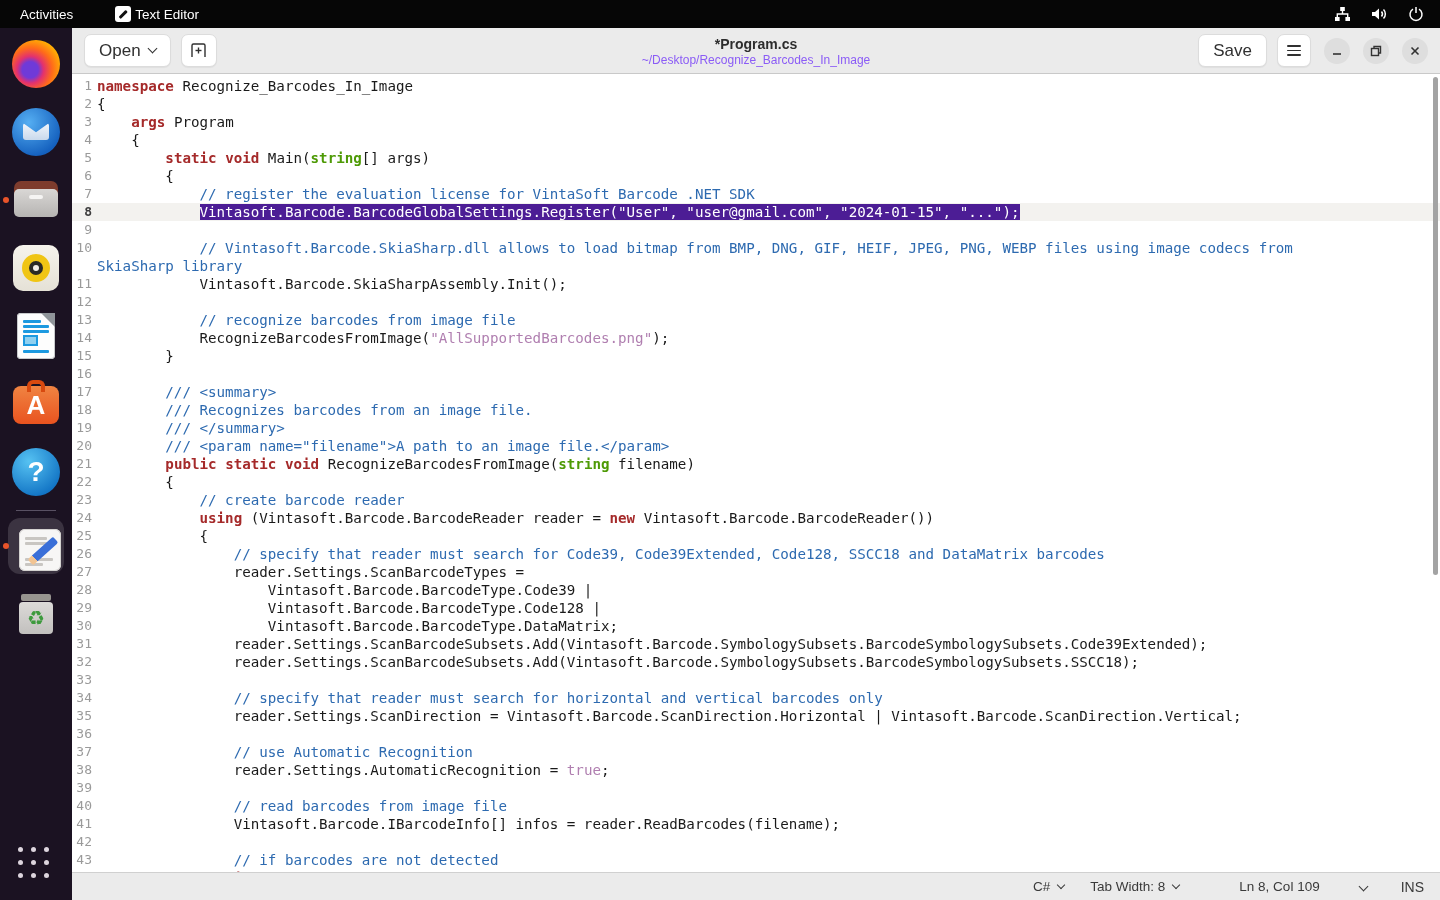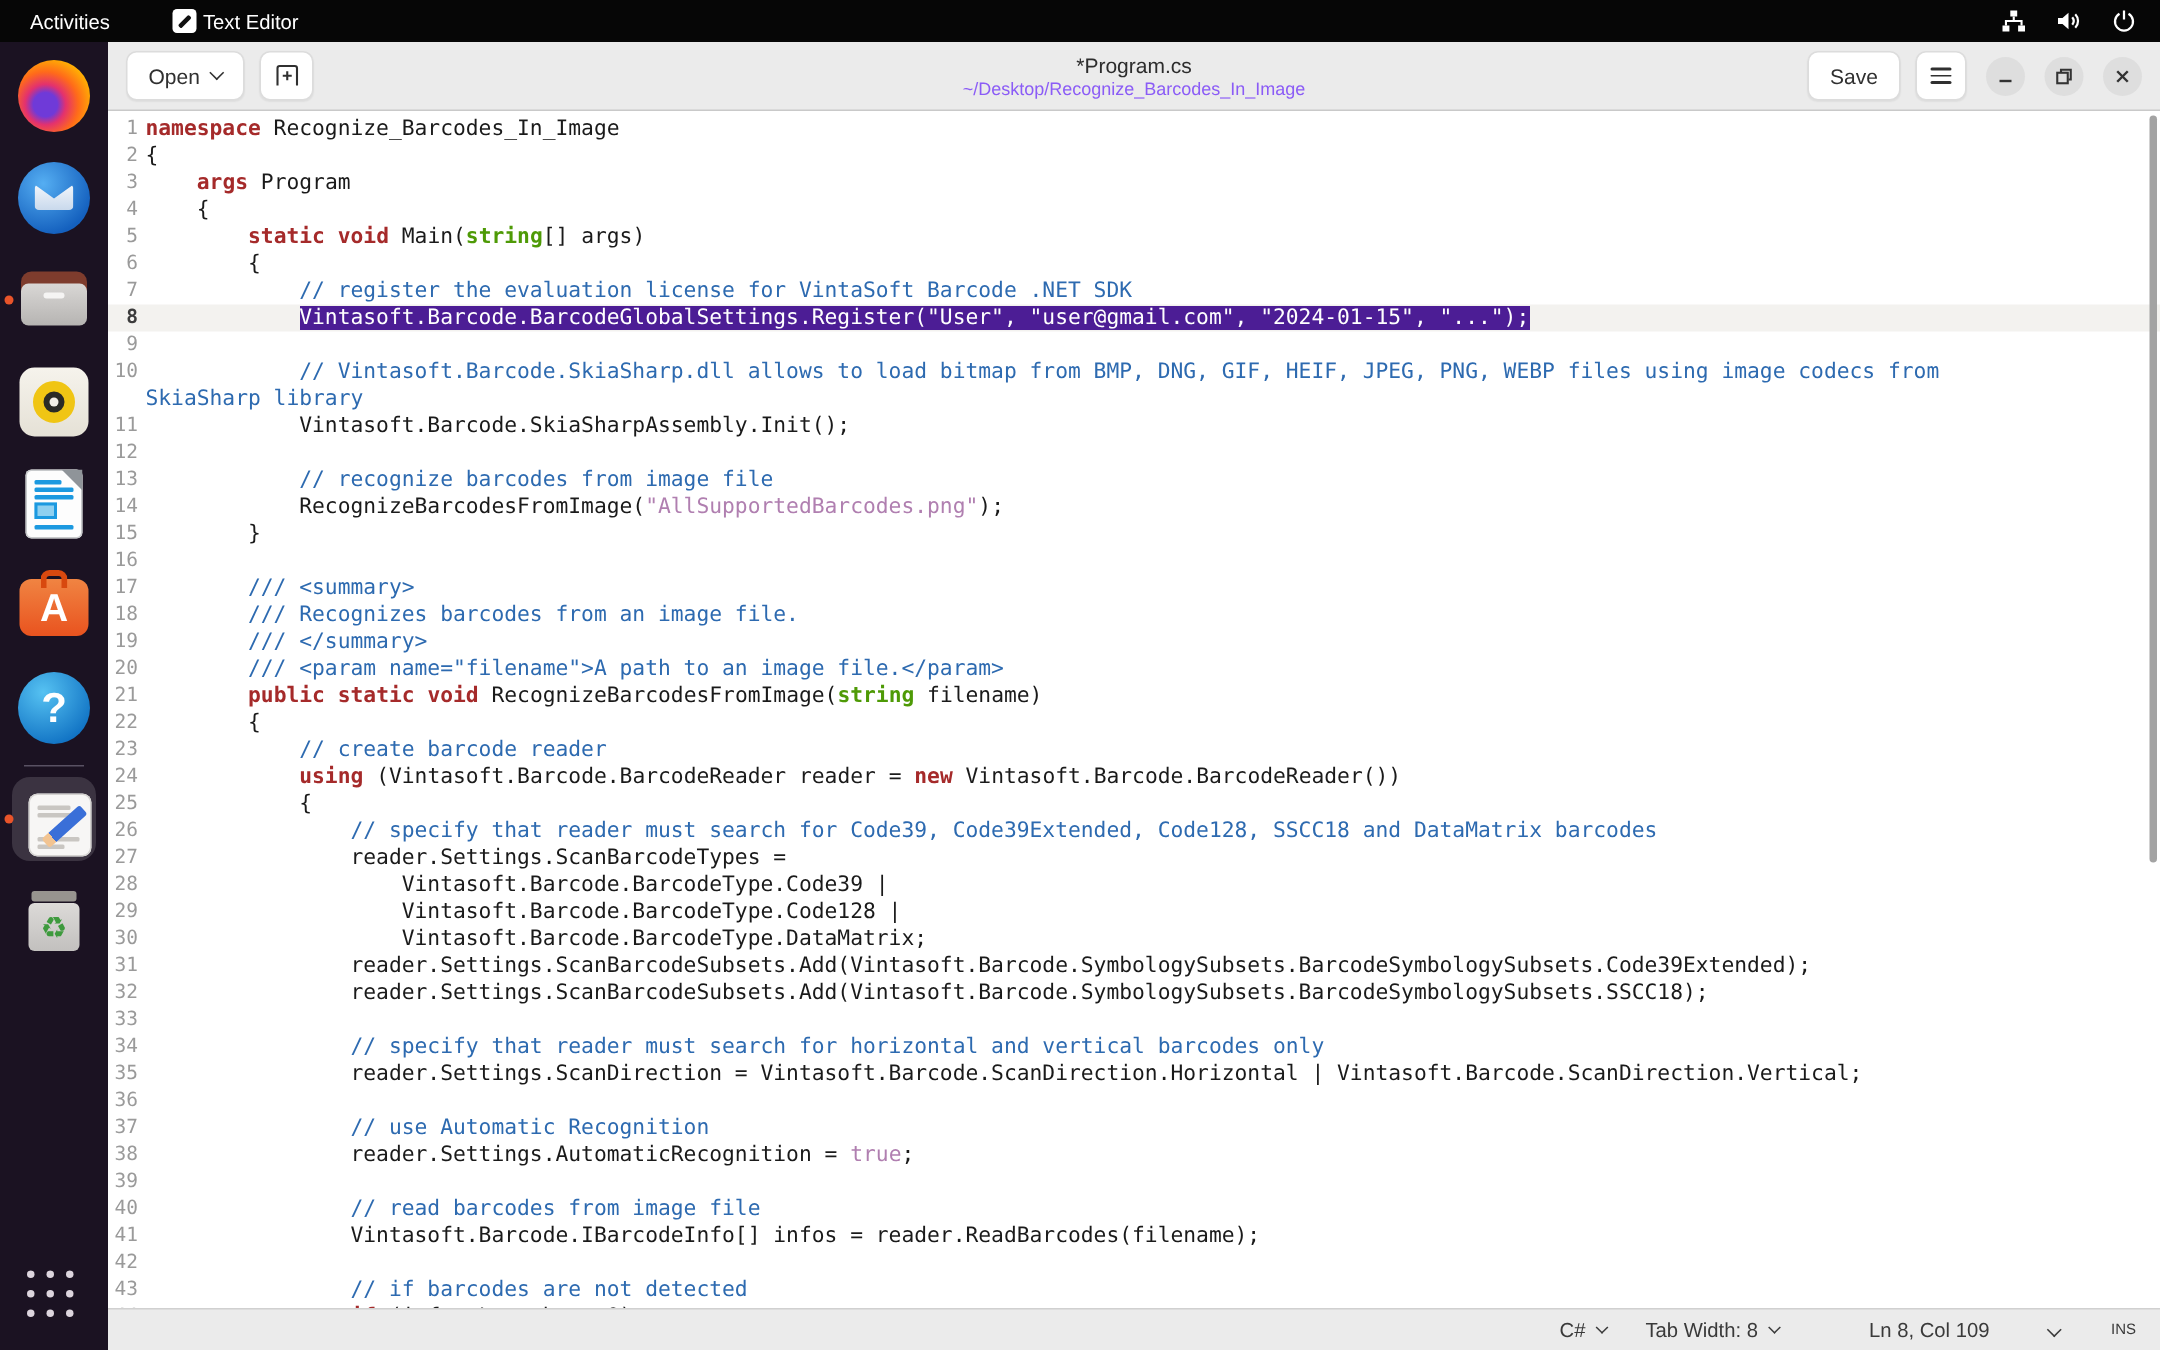--- a/index.html
+++ b/index.html
@@ -48,25 +48,25 @@
   .icon-trash { position:relative; width:36px; height:40px; margin:4px 6px; }
   .icon-trash .lid { position:absolute; left:3px; top:0; width:30px; height:7px; background:#97948f; border-radius:2px; }
   .icon-trash .bin { position:absolute; left:1px; top:8px; width:34px; height:32px; background:linear-gradient(#dcdad8,#c2c0be); border-radius:4px; display:flex; align-items:center; justify-content:center; color:#3d9a3d; font-size:20px; }
   .icon-grid { position:absolute; left:18px; bottom:16px; width:37px; height:37px; display:grid; grid-template-columns:repeat(3,5px); grid-template-rows:repeat(3,5px); gap:8px; }
   .icon-grid i { width:5px; height:5px; border-radius:50%; background:#ddd5de; }
 
   
   .window { position:absolute; left:72px; top:28px; width:1368px; height:872px; background:#fff; display:flex; flex-direction:column; }
 
   .headerbar { height:46px; background:#ebebeb; border-bottom:1px solid #c9c9c9; position:relative; display:flex; align-items:center; padding:0 12px; flex:none; }
-  .btn { background:#fff; border:1px solid #dcdcdc; border-radius:7px; height:33px; display:flex; align-items:center; padding:0 14px; font-size:14px; color:#303030; box-shadow:0 1px 1px rgba(0,0,0,0.05); cursor:default; }
+  .btn { background:#fff; border:1px solid #dcdcdc; border-radius:7px; height:33px; display:flex; align-items:center; padding:0 14px; font-size:17px; color:#303030; box-shadow:0 1px 1px rgba(0,0,0,0.05); cursor:default; }
   .chev { display:inline-block; width:7px; height:7px; border-right:1.8px solid currentColor; border-bottom:1.8px solid currentColor; transform:rotate(45deg); margin-left:8px; margin-top:-4px; }
   .btn-icon { width:36px; justify-content:center; padding:0; margin-left:10px; }
   .titlebox { position:absolute; left:50%; top:50%; transform:translate(-50%,-50%); text-align:center; white-space:nowrap; }
-  .title { font-size:14px; font-weight:normal; color:#2d2d2d; line-height:17px; }
+  .title { font-size:14px; font-weight:bold; color:#2d2d2d; line-height:17px; }
   .subtitle { font-size:12px; color:#8b5cf6; line-height:14px; }
   .hb-right { margin-left:auto; display:flex; align-items:center; }
   .menu-btn { width:34px; justify-content:center; padding:0; margin-left:10px; flex-direction:column; gap:3px; }
   .menu-btn i { display:block; width:14px; height:1.8px; background:#303030; border-radius:1px; }
   .wc { width:26px; height:26px; border-radius:50%; background:#dedede; display:flex; align-items:center; justify-content:center; margin-left:13px; }
   .wc:first-of-type { margin-left:22px; }
   .wc svg { display:block; }
 
   
   .editor { position:relative; flex:1; overflow:hidden; background:#fff; padding-top:3px; }
@@ -84,21 +84,21 @@
   .scrollbar { position:absolute; right:2px; top:3px; width:5px; height:498px; background:#a3a3a3; border-radius:3px; }
 
   
   .statusbar { height:28px; flex:none; background:#ebebeb; border-top:1px solid #d0d0d0; display:flex; align-items:center; justify-content:flex-end; font-size:13.5px; color:#3a3a3a; padding-right:16px; }
   .sb-item { display:flex; align-items:center; cursor:default; }
   .sb-item .chev { width:6px; height:6px; margin-top:-3px; }
   .sb-lang { margin-right:26px; }
   .sb-tab { margin-right:60px; }
   .sb-pos { margin-right:0; }
   .sb-pos-chev { margin:0 34px 0 40px; }
-  .sb-ins { font-size:10px; }
+  .sb-ins { font-size:14px; }
 </style>
 </head>
 <body>
 
 <div class="stage">
 
   <div class="topbar">
     <div class="tb-activities">Activities</div>
     <div class="tb-app">
       <span class="tb-app-icon"></span>

